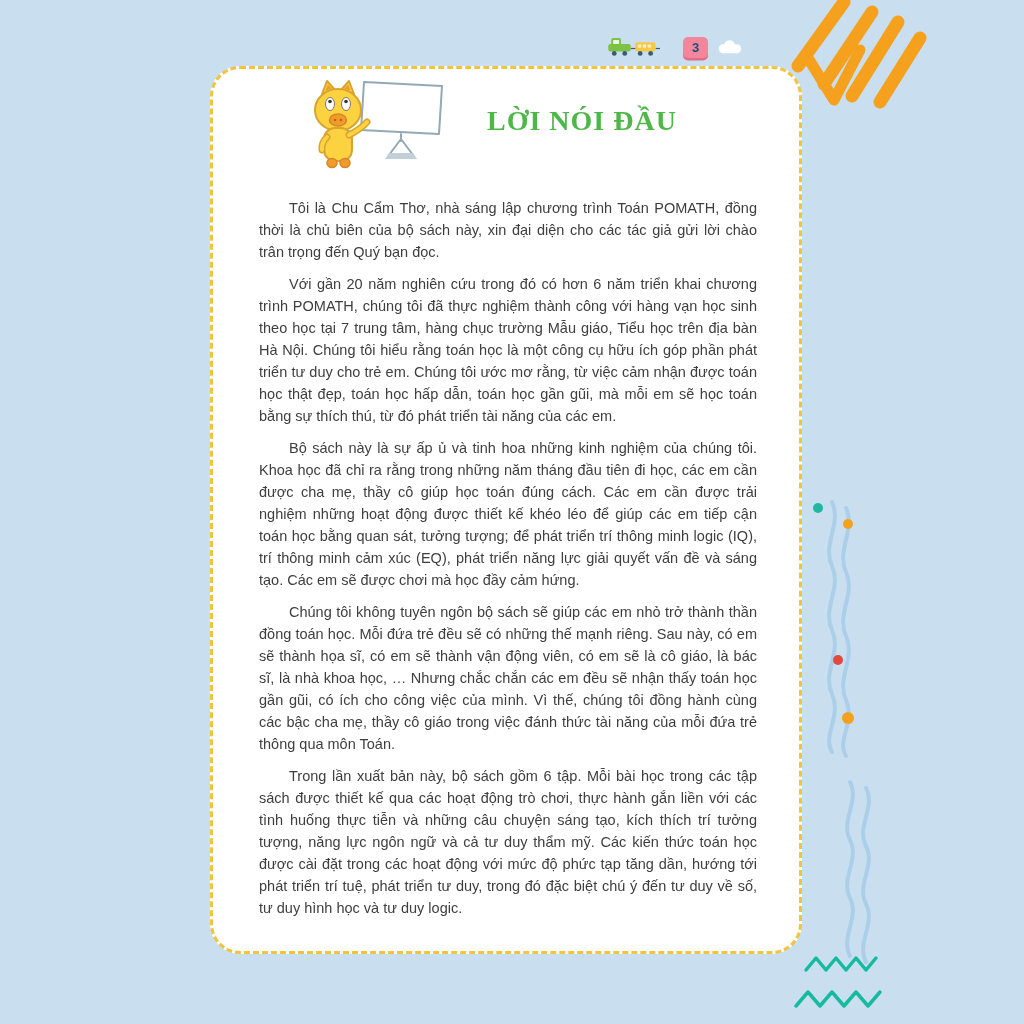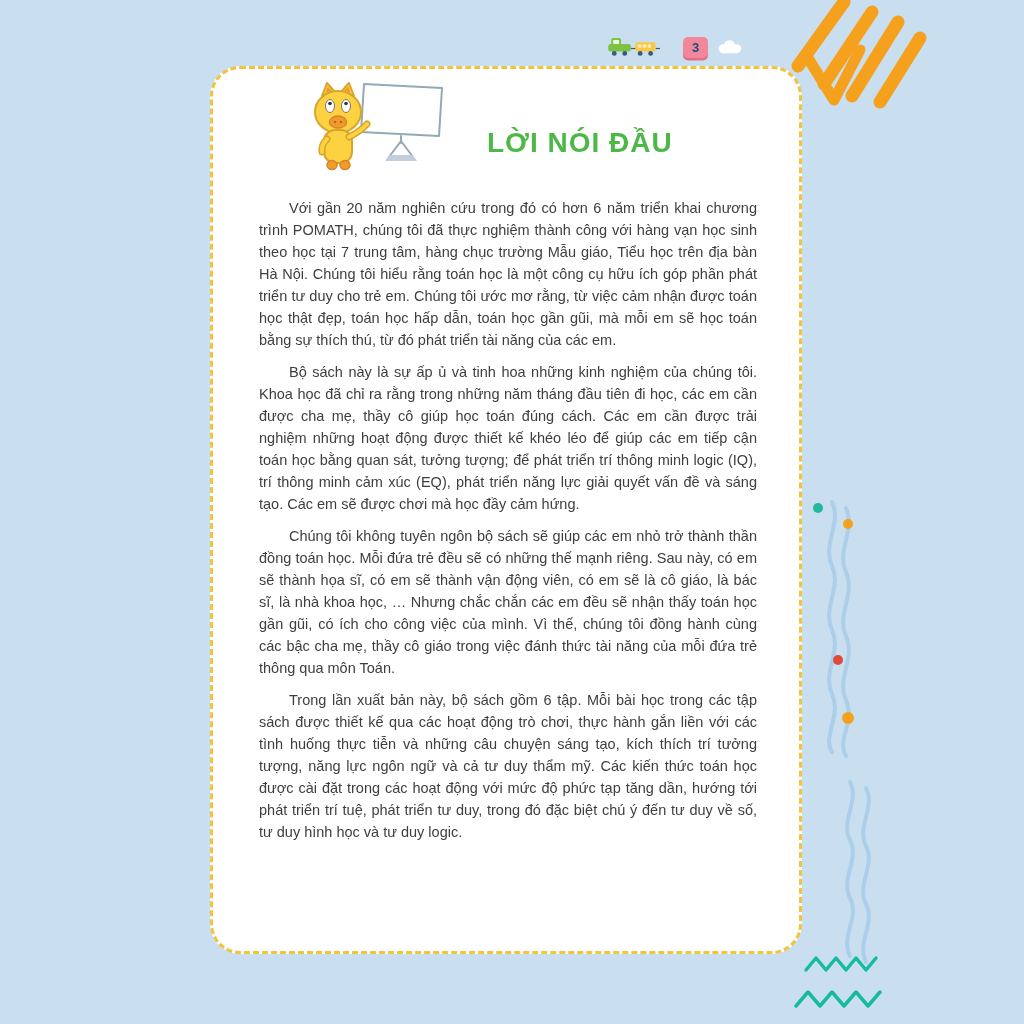--- a/index.html
+++ b/index.html
@@ -29,21 +29,21 @@
   }
   .cloud { width:27px; height:16px; margin-left:3px; }
 
   
   .card {
     position:absolute; left:210px; top:66px; width:592px; height:888px;
     background:#ffffff;
     border:3px dashed #f2c43d;
     border-radius:30px;
   }
-  .card-header { display:flex; align-items:center; height:112px; padding:8px 30px 0 88px; }
+  .card-header { display:flex; align-items:flex-start; height:112px; padding:8px 30px 0 88px;font-family:Liberation Serif, serif; }
   .pig { width:150px; height:100px; flex:0 0 auto; }
   .page-title {
     color:#4db848; font-size:28px; font-weight:700; letter-spacing:1px;
     margin-left:36px; margin-top:28px; white-space:nowrap;
   }
   .content {
     padding:16px 42px 0 46px;
     color:#3e3e3e; font-size:14.5px; line-height:22px;
     text-align:justify; height:758px; overflow:hidden;
   }
@@ -123,20 +123,21 @@
         <path d="M48 58 Q 60 52 66 45" stroke="#fcd240" stroke-width="4" stroke-linecap="round" fill="none"></path>
         <path d="M26 60 Q 20 66 21 73" stroke="#d8a42e" stroke-width="7" stroke-linecap="round" fill="none"></path>
         <path d="M26 60 Q 20 66 21 73" stroke="#fcd240" stroke-width="4" stroke-linecap="round" fill="none"></path>
 
         <ellipse cx="31" cy="86" rx="5" ry="4.5" fill="#f09c2a" stroke="#d8832a" stroke-width="1.5"></ellipse>
         <ellipse cx="44" cy="86" rx="5" ry="4.5" fill="#f09c2a" stroke="#d8832a" stroke-width="1.5"></ellipse>
       </svg>
       <h1 class="page-title">LỜI NÓI ĐẦU</h1>
     </div>
     <div class="content">
+      <p>Tôi là Chu Cẩm Thơ, nhà sáng lập chương trình Toán POMATH, đồng thời là chủ biên của bộ sách này, xin đại diện cho các tác giả gửi lời chào trân trọng đến Quý bạn đọc.</p>
       <p>Với gần 20 năm nghiên cứu trong đó có hơn 6 năm triển khai chương trình POMATH, chúng tôi đã thực nghiệm thành công với hàng vạn học sinh theo học tại 7 trung tâm, hàng chục trường Mẫu giáo, Tiểu học trên địa bàn Hà Nội. Chúng tôi hiểu rằng toán học là một công cụ hữu ích góp phần phát triển tư duy cho trẻ em. Chúng tôi ước mơ rằng, từ việc cảm nhận được toán học thật đẹp, toán học hấp dẫn, toán học gần gũi, mà mỗi em sẽ học toán bằng sự thích thú, từ đó phát triển tài năng của các em.</p>
       <p>Bộ sách này là sự ấp ủ và tinh hoa những kinh nghiệm của chúng tôi. Khoa học đã chỉ ra rằng trong những năm tháng đầu tiên đi học, các em cần được cha mẹ, thầy cô giúp học toán đúng cách. Các em cần được trải nghiệm những hoạt động được thiết kế khéo léo để giúp các em tiếp cận toán học bằng quan sát, tưởng tượng; để phát triển trí thông minh logic (IQ), trí thông minh cảm xúc (EQ), phát triển năng lực giải quyết vấn đề và sáng tạo. Các em sẽ được chơi mà học đầy cảm hứng.</p>
       <p>Chúng tôi không tuyên ngôn bộ sách sẽ giúp các em nhỏ trở thành thần đồng toán học. Mỗi đứa trẻ đều sẽ có những thế mạnh riêng. Sau này, có em sẽ thành họa sĩ, có em sẽ thành vận động viên, có em sẽ là cô giáo, là bác sĩ, là nhà khoa học, … Nhưng chắc chắn các em đều sẽ nhận thấy toán học gần gũi, có ích cho công việc của mình. Vì thế, chúng tôi đồng hành cùng các bậc cha mẹ, thầy cô giáo trong việc đánh thức tài năng của mỗi đứa trẻ thông qua môn Toán.</p>
       <p>Trong lần xuất bản này, bộ sách gồm 6 tập. Mỗi bài học trong các tập sách được thiết kế qua các hoạt động trò chơi, thực hành gắn liền với các tình huống thực tiễn và những câu chuyện sáng tạo, kích thích trí tưởng tượng, năng lực ngôn ngữ và cả tư duy thẩm mỹ. Các kiến thức toán học được cài đặt trong các hoạt động với mức độ phức tạp tăng dần, hướng tới phát triển trí tuệ, phát triển tư duy, trong đó đặc biệt chú ý đến tư duy về số, tư duy hình học và tư duy logic.</p>
     </div>
   </div>
 
   <svg class="deco-right" viewBox="0 0 80 270">
     <path d="M 30 8 C 40 30 20 50 30 72 C 40 94 20 114 30 136 C 40 158 20 178 30 200 C 40 222 20 242 30 258" stroke="#abcfe9" stroke-width="4" fill="none" stroke-linecap="round"></path>
     <path d="M 44 14 C 54 36 34 56 44 78 C 54 100 34 120 44 142 C 54 164 34 184 44 206 C 54 228 34 246 44 262" stroke="#abcfe9" stroke-width="4" fill="none" stroke-linecap="round"></path>

